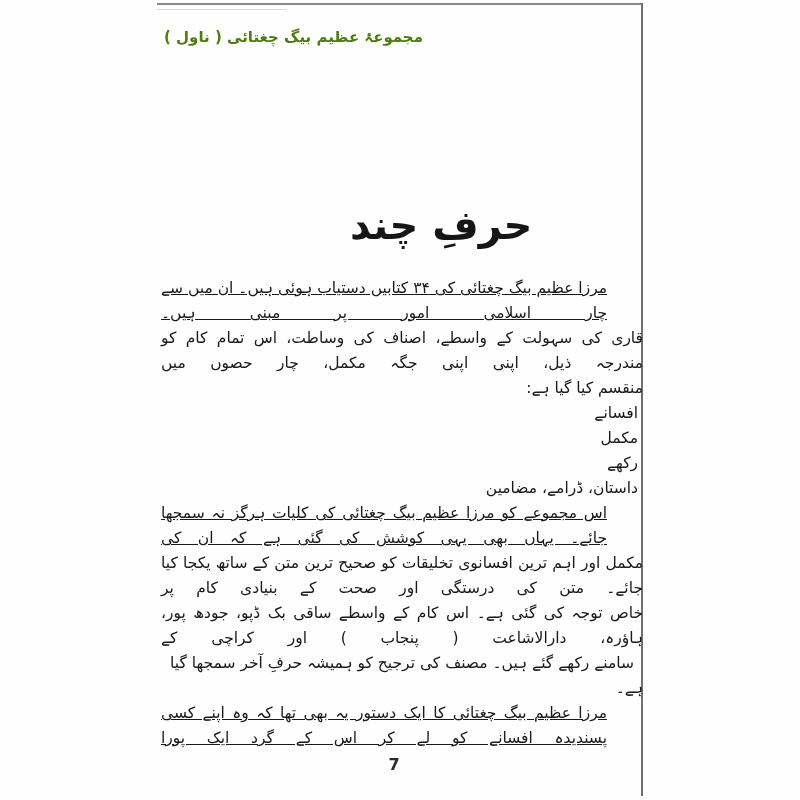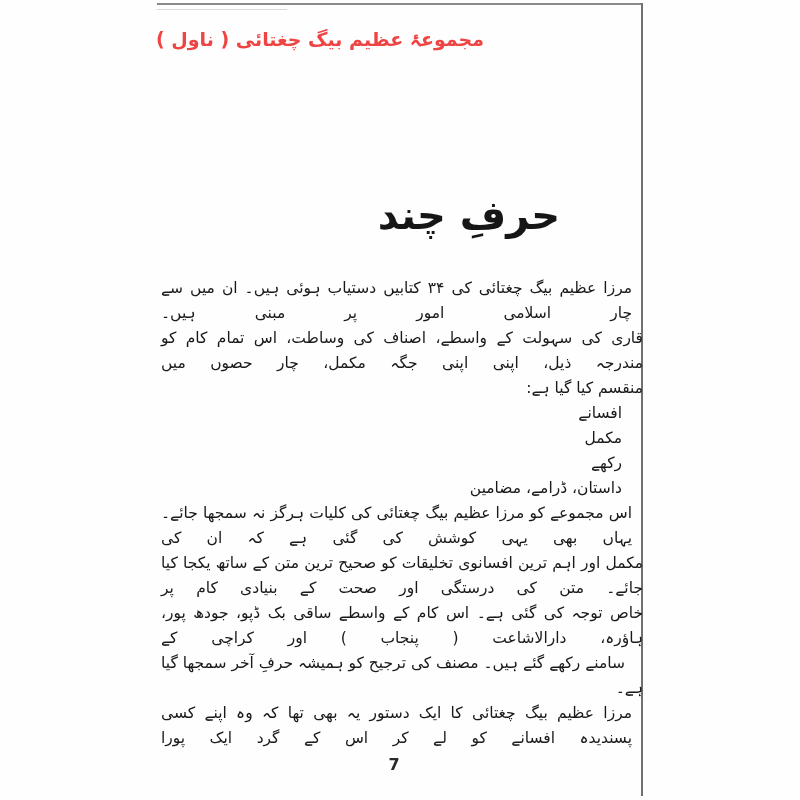--- a/index.html
+++ b/index.html
@@ -37,66 +37,67 @@
   .rule-right {
     position: absolute;
     left: 641px;
     top: 3px;
     width: 2px;
     height: 793px;
     background: #707070;
   }
   .running-header {
     position: absolute;
-    left: 156px;
+    left: 164px;
     top: 28px;
     direction: rtl;
-    font-size: 19px;
+    font-size: 15px;
     font-weight: 600;
-    color: #ef4444;
+    color: #4d7c0f;
     white-space: nowrap;
   }
   .chapter-title {
     position: absolute;
     left: 340px;
     top: 192px;
     width: 220px;
-    margin: 0;
+    margin: 10px;
     direction: rtl;
-    text-align: right;
+    text-align: left;
     font-size: 40px;
     font-weight: 700;
     color: #161616;
     letter-spacing: 1px;
   }
   .body-text {
     position: absolute;
     left: 161px;
     top: 276px;
     width: 482px;
     direction: rtl;
     font-size: 15.5px;
     line-height: 25px;
     color: #191919;
   }
   .line {
     text-align: justify;
     text-align-last: justify;
   }
   .line.first {
-    padding-right: 11px;
+    padding-right: 36px;
+    text-decoration: underline;
   }
   .line.endp {
-    text-align: left;
+    text-align: center;
     text-align-last: right;
   }
   .line.list {
     text-align: center;
     text-align-last: right;
-    padding-right: 21px;
+    padding-right: 5px;
   }
   .page-number {
     position: absolute;
     left: 376px;
     top: 755px;
     width: 36px;
     text-align: center;
     font-size: 16px;
     font-weight: 600;
     color: #2a2a2a;

